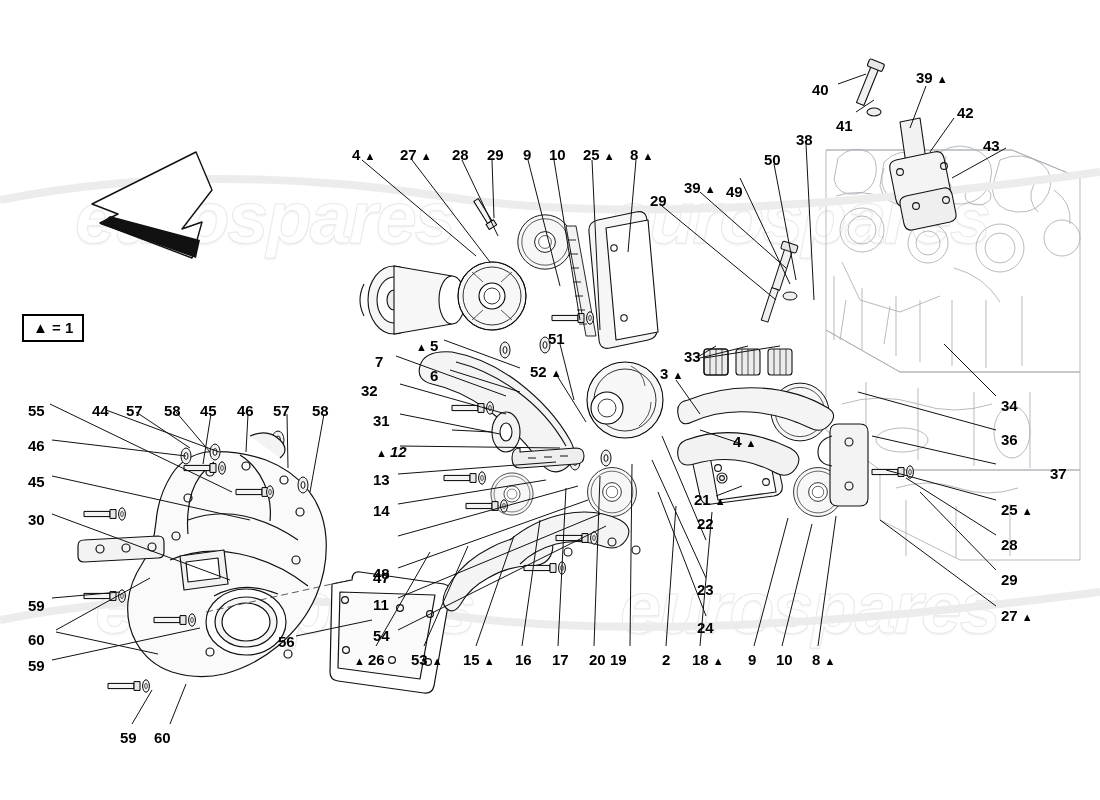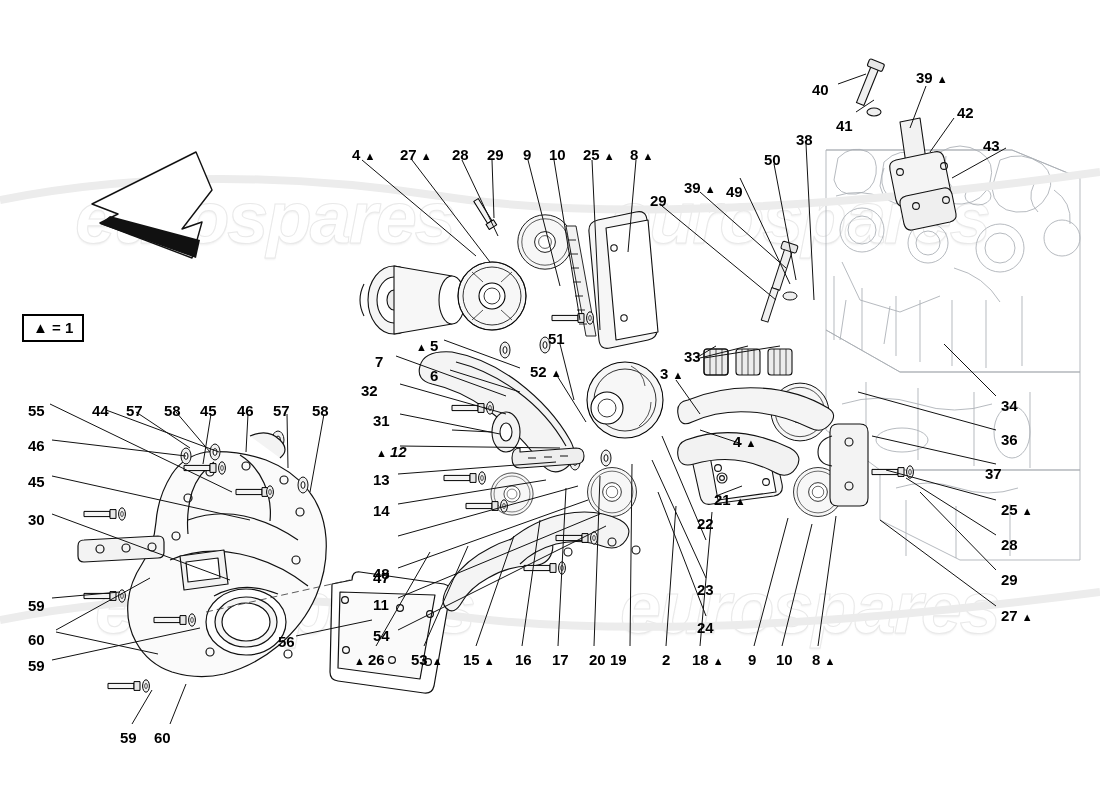--- a/index.html
+++ b/index.html
@@ -463,21 +463,21 @@
       <div class="lbl" style="left: 836px; top: 118px;">41</div>
       <div class="lbl" style="left: 957px; top: 105px;">42</div>
       <div class="lbl" style="left: 983px; top: 138px;">43</div>
       <div class="lbl" style="left: 796px; top: 132px;">38</div>
       <div class="lbl" style="left: 764px; top: 152px;">50</div>
       <div class="lbl" style="left: 726px; top: 184px;">49</div>
       <div class="lbl" style="left: 684px; top: 180px;">39 <span class="tri">▲</span></div>
       <div class="lbl" style="left: 650px; top: 193px;">29</div>
       <div class="lbl" style="left: 1001px; top: 398px;">34</div>
       <div class="lbl" style="left: 1001px; top: 432px;">36</div>
-      <div class="lbl" style="left: 985px; top: 466px;">37</div>
+      <div class="lbl" style="left: 1050px; top: 466px;">37</div>
       <div class="lbl" style="left: 1001px; top: 502px;">25 <span class="tri">▲</span></div>
       <div class="lbl" style="left: 1001px; top: 537px;">28</div>
       <div class="lbl" style="left: 1001px; top: 572px;">29</div>
       <div class="lbl" style="left: 1001px; top: 608px;">27 <span class="tri">▲</span></div>
       <div class="lbl" style="left: 416px; top: 338px;"><span class="tri">▲ </span>5</div>
       <div class="lbl" style="left: 430px; top: 368px;">6</div>
       <div class="lbl" style="left: 375px; top: 354px;">7</div>
       <div class="lbl" style="left: 361px; top: 383px;">32</div>
       <div class="lbl" style="left: 373px; top: 413px;">31</div>
       <div class="lbl" style="left: 376px; top: 444px; font-style: italic;"><span class="tri">▲ </span>12</div>
@@ -485,21 +485,21 @@
       <div class="lbl" style="left: 373px; top: 503px;">14</div>
       <div class="lbl" style="left: 373px; top: 534px; margin-top: 36px;">47</div>
       <div class="lbl" style="left: 373px; top: 566px;">48</div>
       <div class="lbl" style="left: 373px; top: 597px;">11</div>
       <div class="lbl" style="left: 373px; top: 628px; text-align: center;">54</div>
       <div class="lbl" style="left: 548px; top: 331px;">51</div>
       <div class="lbl" style="left: 530px; top: 364px;">52 <span class="tri">▲</span></div>
       <div class="lbl" style="left: 684px; top: 349px;">33</div>
       <div class="lbl" style="left: 660px; top: 366px;">3 <span class="tri">▲</span></div>
       <div class="lbl" style="left: 733px; top: 434px;">4 <span class="tri">▲</span></div>
-      <div class="lbl" style="left: 694px; top: 492px; margin-left: 20px;">21 <span class="tri">▲</span></div>
+      <div class="lbl" style="left: 694px; top: 492px;">21 <span class="tri">▲</span></div>
       <div class="lbl" style="left: 697px; top: 516px; text-align: right;">22</div>
       <div class="lbl" style="left: 697px; top: 582px;">23</div>
       <div class="lbl" style="left: 697px; top: 620px; text-align: right;">24</div>
       <div class="lbl" style="left: 28px; top: 403px;">55</div>
       <div class="lbl" style="left: 92px; top: 403px;">44</div>
       <div class="lbl" style="left: 126px; top: 403px;">57</div>
       <div class="lbl" style="left: 164px; top: 403px;">58</div>
       <div class="lbl" style="left: 200px; top: 403px;">45</div>
       <div class="lbl" style="left: 237px; top: 403px;">46</div>
       <div class="lbl" style="left: 273px; top: 403px;">57</div>

